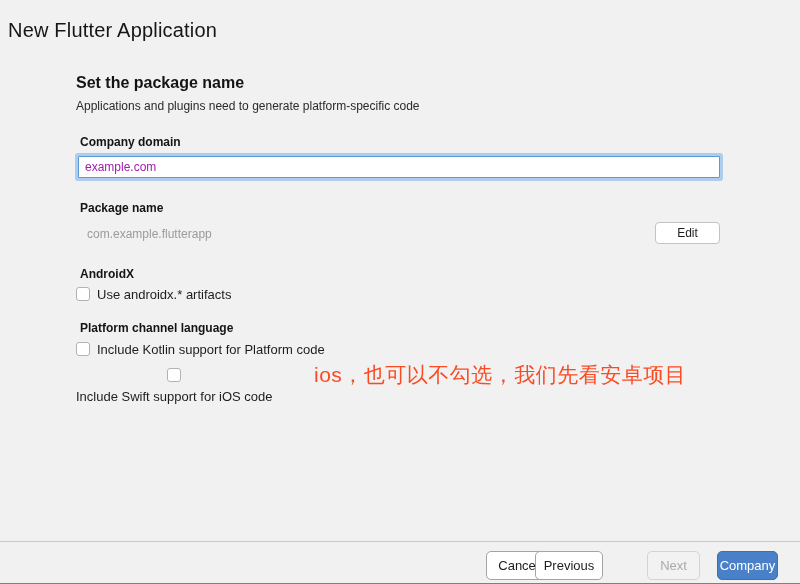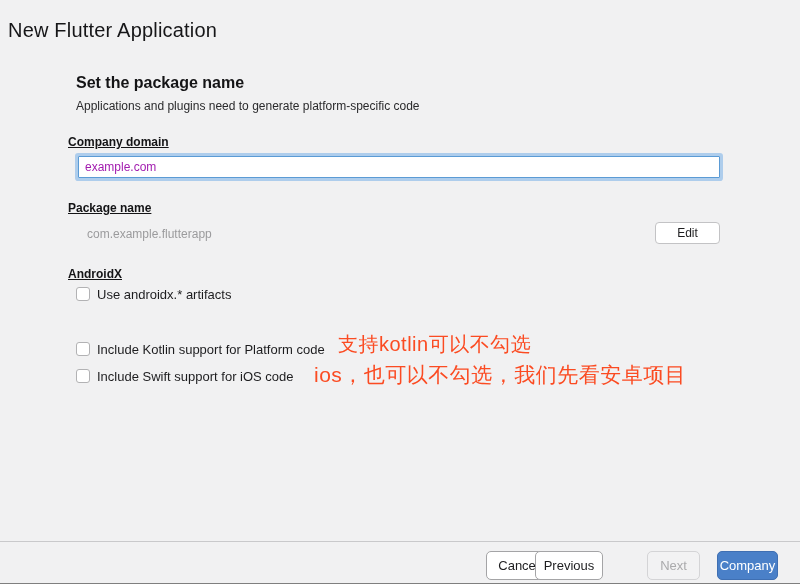--- a/index.html
+++ b/index.html
@@ -36,25 +36,24 @@
   }
   .step-subheading {
     position: absolute;
     left: 76px;
     top: 99px;
     font-size: 12px;
     color: #2a2a2c;
   }
   .field-label {
     position: absolute;
-    left: 68px;
+    left: 80px;
     font-size: 12px;
     font-weight: 700;
     color: #141416;
-    text-decoration: underline;
   }
   .label-company { top: 135px; }
   .label-package { top: 201px; }
   .label-androidx { top: 267px; }
   .label-platform { top: 321px; }
 
   .domain-input {
     position: absolute;
     left: 78px;
     top: 156px;
@@ -95,21 +94,21 @@
   .checkbox-row {
     position: absolute;
     left: 76px;
     display: flex;
     align-items: center;
     gap: 7px;
     height: 16px;
   }
   .row-androidx { top: 286px; }
   .row-kotlin   { top: 341px; }
-  .row-swift    { top: 368px; }
+  .row-swift    { top: 368px; flex-direction: column; }
   .checkbox-box {
     width: 14px;
     height: 14px;
     background: #ffffff;
     border: 1px solid #b2b2b4;
     border-radius: 3px;
     flex: 0 0 auto;
   }
   .checkbox-label {
     font-size: 13px;
@@ -165,30 +164,30 @@
   <div class="field-label label-package">Package name</div>
   <div class="package-value">com.example.flutterapp</div>
   <button class="edit-button">Edit</button>
 
   <div class="field-label label-androidx">AndroidX</div>
   <div class="checkbox-row row-androidx">
     <span class="checkbox-box"></span>
     <span class="checkbox-label">Use androidx.* artifacts</span>
   </div>
 
+  <div class="field-label label-platform">Platform channel language</div>
   <div class="checkbox-row row-kotlin">
     <span class="checkbox-box"></span>
     <span class="checkbox-label">Include Kotlin support for Platform code</span>
   </div>
   <div class="checkbox-row row-swift">
     <span class="checkbox-box"></span>
     <span class="checkbox-label">Include Swift support for iOS code</span>
   </div>
 
-  <div class="annotation annotation-1" style="color: rgb(251, 75, 34);">支持kotlin可以不勾选</div>
   <div class="annotation annotation-2" style="color: rgb(251, 75, 34);">ios，也可以不勾选，我们先看安卓项目</div>
 
   <div class="footer-divider"></div>
 
   <button class="footer-btn btn-cancel">Cancel</button>
   <button class="footer-btn btn-previous">Previous</button>
   <button class="footer-btn btn-next" disabled="">Next</button>
   <button class="footer-btn btn-finish">Company</button>
 
 </div>

